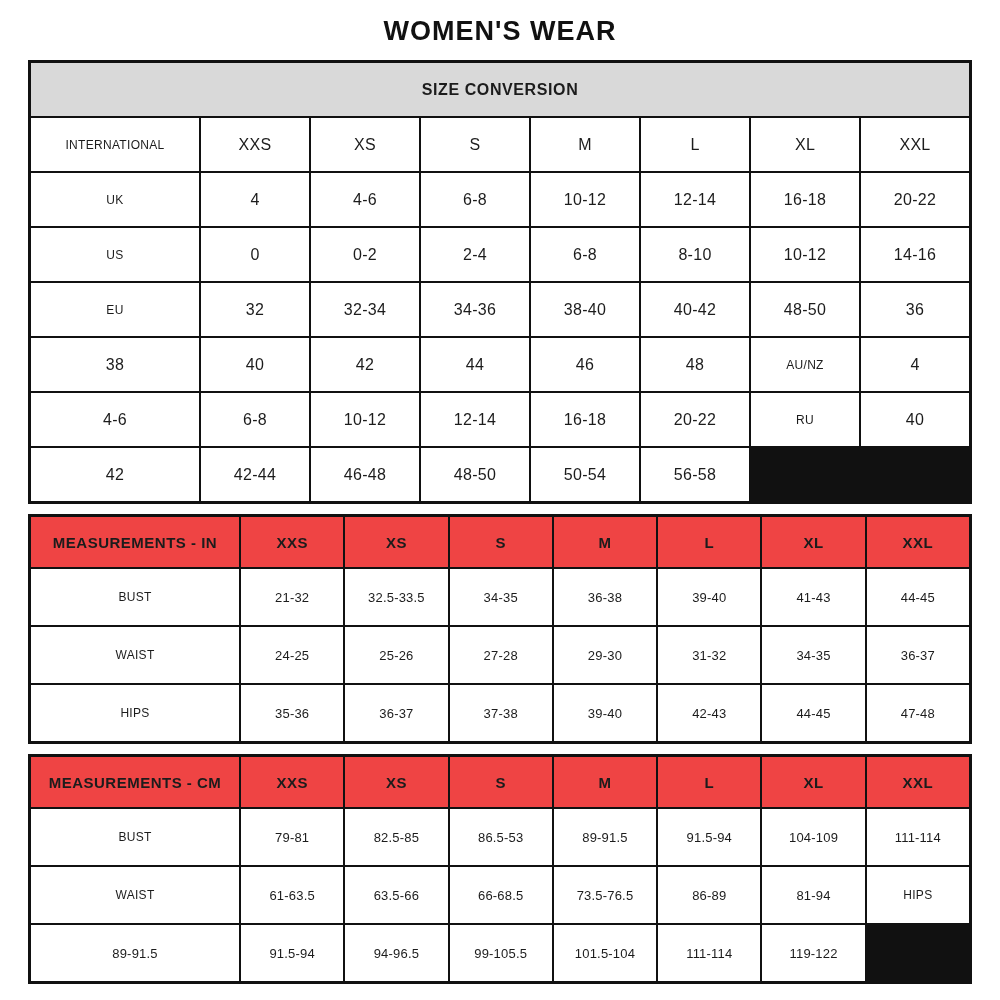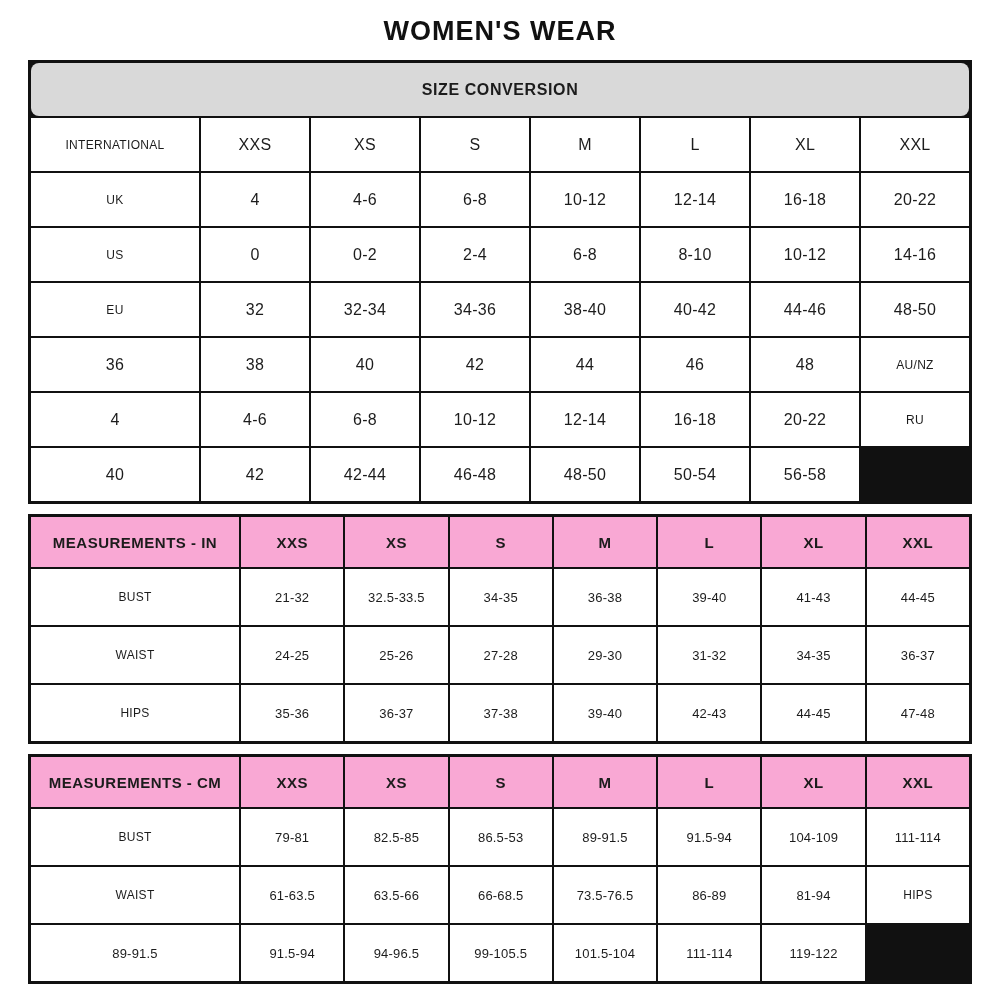--- a/index.html
+++ b/index.html
@@ -20,23 +20,23 @@
   .g1{grid-template-columns:168px repeat(7,1fr);}
   .g2{grid-template-columns:208px repeat(7,1fr);}
   .cell{
     background:#ffffff;display:flex;align-items:center;justify-content:center;
     font-size:16px;text-align:center;letter-spacing:0.3px;
   }
   .t1 .cell{height:53px;}
   .t2 .cell{height:56px;}
   .span-title{
     grid-column:1/-1;background:#d9d9d9;font-weight:700;font-size:16px;
-    letter-spacing:0.6px;height:52px;border-radius:8px;
+    letter-spacing:0.6px;height:52px;
   }
-  .hdr{background:#f9a8d4;font-weight:700;font-size:15px;letter-spacing:0.5px;}
+  .hdr{background:#ef4444;font-weight:700;font-size:15px;letter-spacing:0.5px;}
   .t2 .hdr{height:50px;}
   .lbl{font-size:12px;}
   .val-sm{font-size:13px;letter-spacing:0.2px;}
 </style>
 </head>
 <body>
 
 <div class="page">
   <div class="page-title">WOMEN'S WEAR</div>
 
@@ -65,21 +65,20 @@
       <div class="cell">6-8</div>
       <div class="cell">8-10</div>
       <div class="cell">10-12</div>
       <div class="cell">14-16</div>
       <div class="cell lbl">EU</div>
       <div class="cell">32</div>
       <div class="cell">32-34</div>
       <div class="cell">34-36</div>
       <div class="cell">38-40</div>
       <div class="cell">40-42</div>
-      <div class="cell">44-46</div>
       <div class="cell">48-50</div>
       <div class="cell">36</div>
       <div class="cell">38</div>
       <div class="cell">40</div>
       <div class="cell">42</div>
       <div class="cell">44</div>
       <div class="cell">46</div>
       <div class="cell">48</div>
       <div class="cell lbl">AU/NZ</div>
       <div class="cell">4</div>

